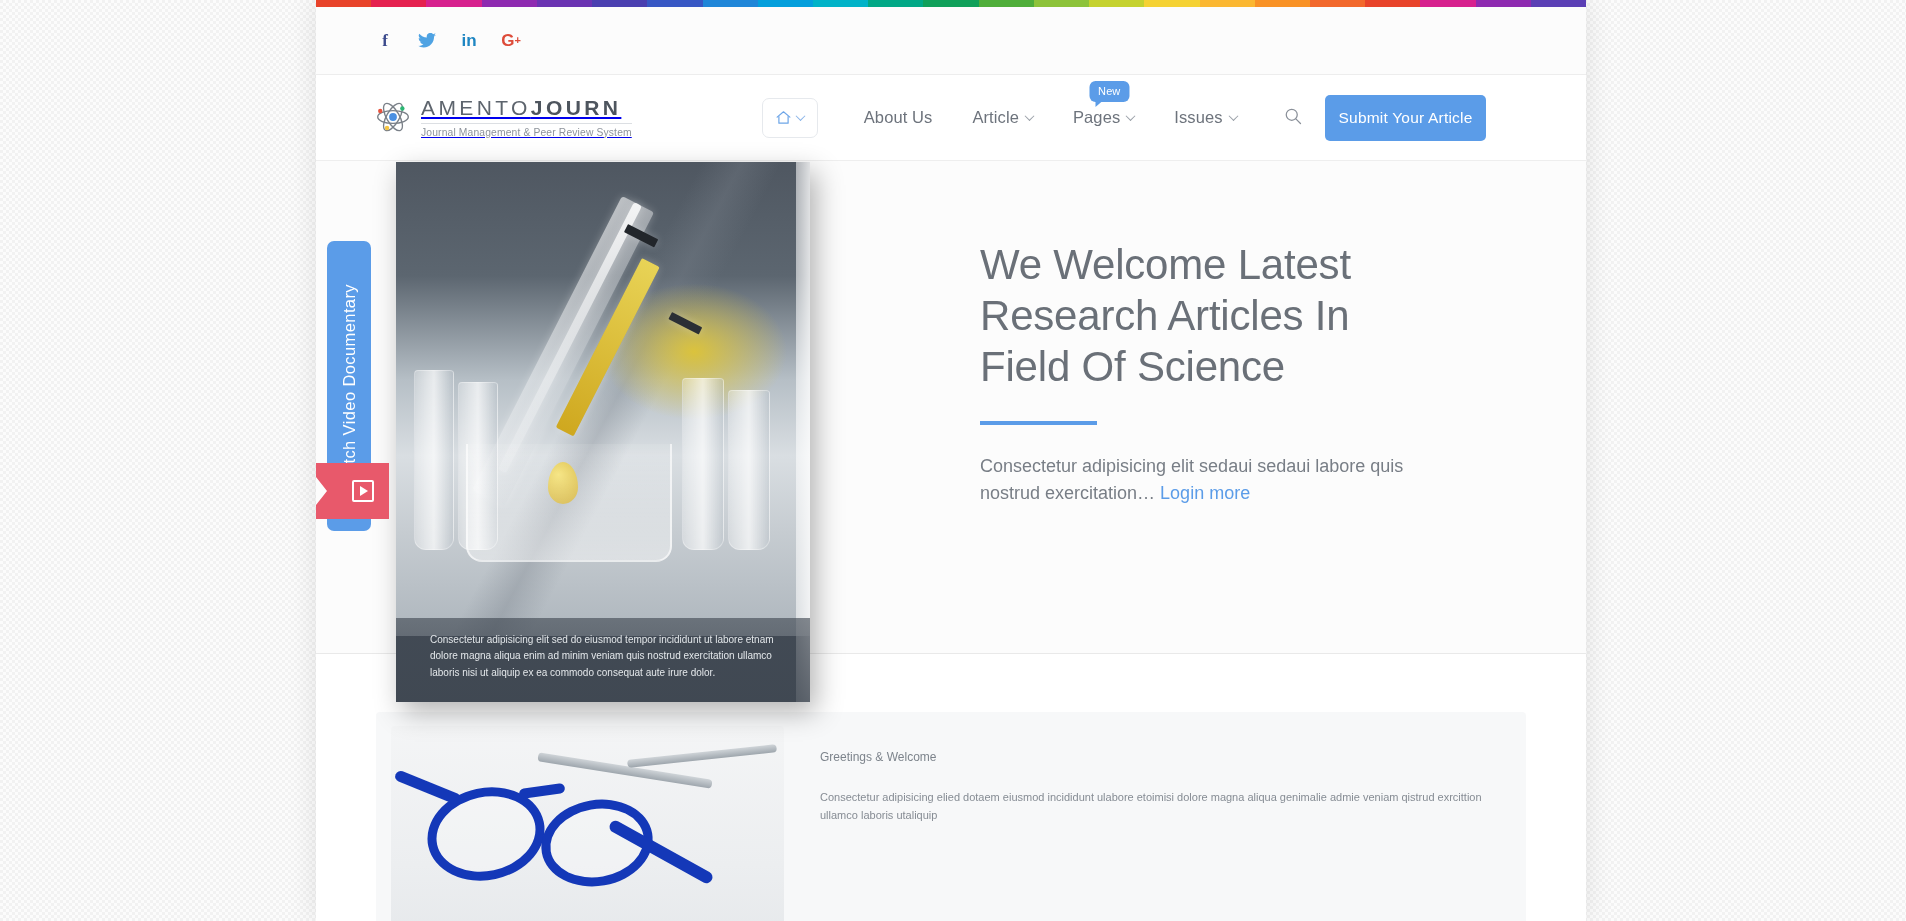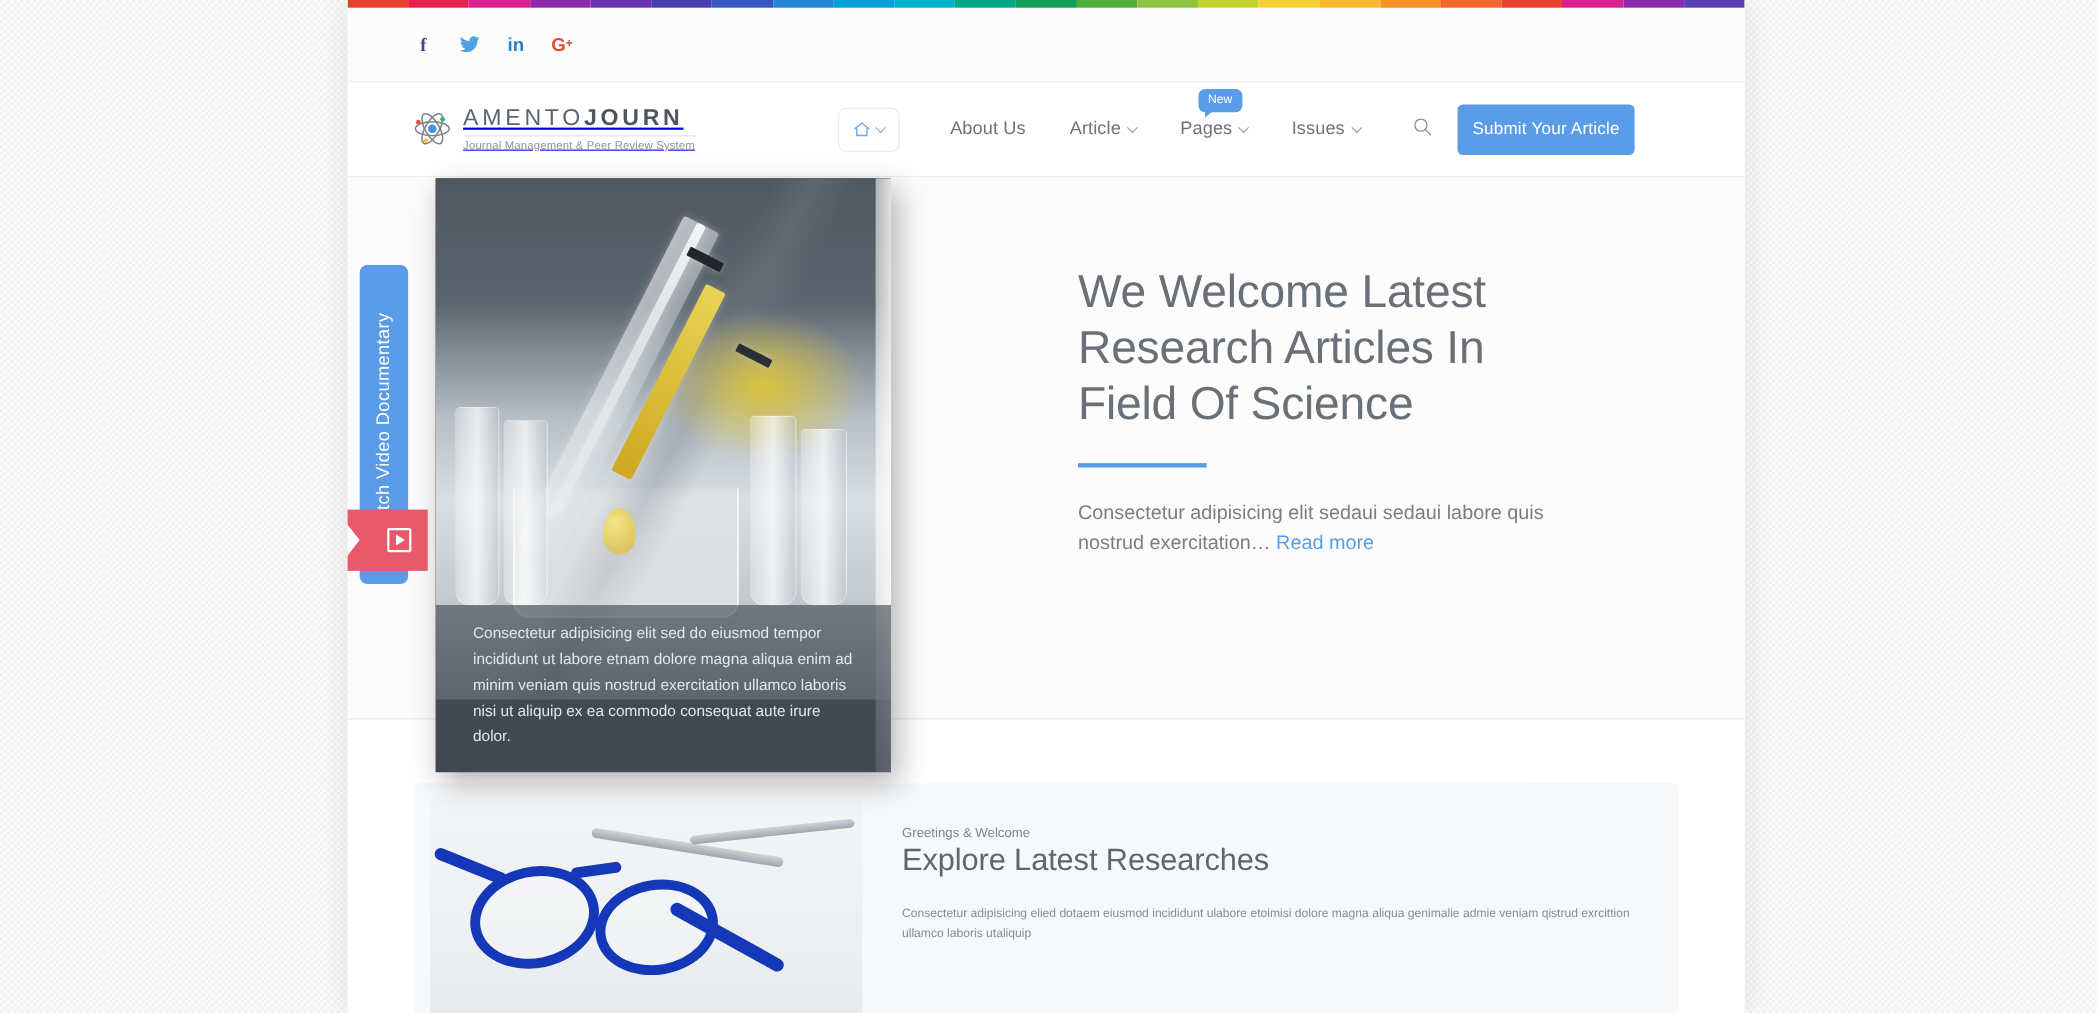--- a/index.html
+++ b/index.html
@@ -198,21 +198,21 @@
     position: absolute; z-index: 3; left: 70px; bottom: 74px;
     width: 206px; height: 118px;
     border: 2px solid rgba(255,255,255,.62);
     border-top: none; border-radius: 0 0 16px 16px;
     background: linear-gradient(to bottom, rgba(255,255,255,.10), rgba(255,255,255,.46));
   }
   #book-caption {
     position: absolute; left: 0; bottom: 0; width: 100%; z-index: 6;
     padding: 14px 34px 20px 34px;
     background: linear-gradient(to bottom, rgba(62,70,80,.62), rgba(62,70,80,.80));
-    color: #e3e7ea; font-size: 14px; line-height: 1.68;
+    color: #e3e7ea; font-size: 10px; line-height: 1.68;
   }
 
   
   #hero-text { position: absolute; left: 664px; top: 78px; width: 470px; }
   #hero-title {
     font-size: 42px; font-weight: 300; color: #6a7078; line-height: 1.22; letter-spacing: -.2px;
   }
   #hero-rule { width: 117px; height: 4px; background: #5b9ce8; margin: 28px 0 28px; }
   #hero-desc { font-size: 18px; color: #787e86; line-height: 1.52; font-weight: 300; }
   #hero-desc a { color: #5b9ce8; text-decoration: none; }
@@ -368,36 +368,35 @@
         <div class="l1">Journal Of</div>
         <div class="l2">Science Article</div>
       </div>
       <div id="book-caption">Consectetur adipisicing elit sed do eiusmod tempor incididunt ut labore etnam dolore magna aliqua enim ad minim veniam quis nostrud exercitation ullamco laboris nisi ut aliquip ex ea commodo consequat aute irure dolor.</div>
       <div id="book-spine"></div>
     </div>
 
     <div id="hero-text">
       <h1 id="hero-title">We Welcome Latest Research Articles In Field Of Science</h1>
       <div id="hero-rule"></div>
-      <p id="hero-desc"><span>Consectetur adipisicing elit sedaui sedaui labore quis nostrud exercitation… </span><a href="#">Read more</a></p>
+      <p id="hero-desc"><span>Consectetur adipisicing elit sedaui sedaui labore quis nostrud exercitation… </span><a href="#">Login more</a></p>
     </div>
   </div>
 
   <div id="welcome-wrap">
     <div id="welcome">
       <div id="welcome-img">
         <div class="lens" style="left:36px;top:62px;width:118px;height:92px;transform:rotate(-12deg);"></div>
         <div class="lens" style="left:150px;top:74px;width:112px;height:86px;transform:rotate(-10deg);"></div>
         <div class="arm" style="left:2px;top:56px;width:70px;height:11px;transform:rotate(22deg);"></div>
         <div class="arm" style="left:212px;top:120px;width:116px;height:12px;transform:rotate(29deg);"></div>
         <div class="arm" style="left:128px;top:60px;width:46px;height:10px;transform:rotate(-8deg);"></div>
         <div class="steel" style="left:146px;top:40px;width:176px;height:9px;transform:rotate(9deg);"></div>
         <div class="steel" style="left:236px;top:26px;width:150px;height:8px;transform:rotate(-6deg);"></div>
       </div>
       <div id="welcome-body">
         <div class="w-kicker">Greetings &amp; Welcome</div>
-        <div class="w-title">Explore Latest Researches</div>
         <div class="w-desc">Consectetur adipisicing elied dotaem eiusmod incididunt ulabore etoimisi dolore magna aliqua genimalie admie veniam qistrud exrcittion ullamco laboris utaliquip</div>
       </div>
     </div>
   </div>
 
 </div>
 
 </body></html>

